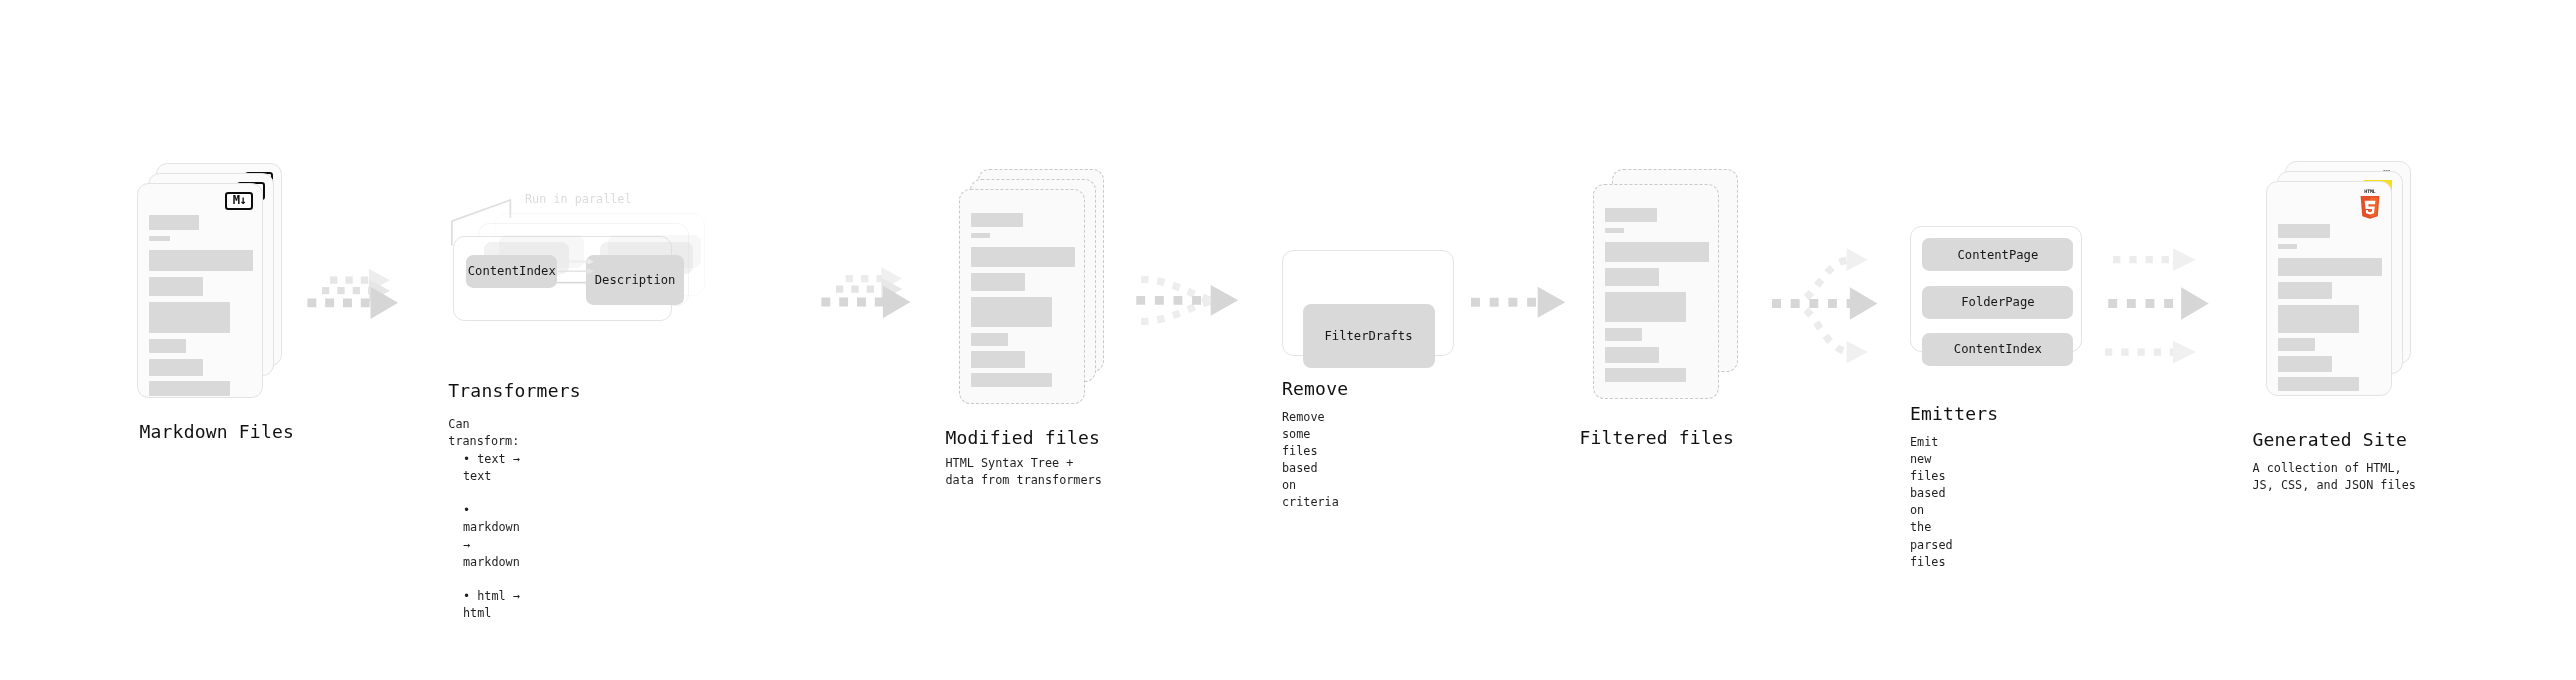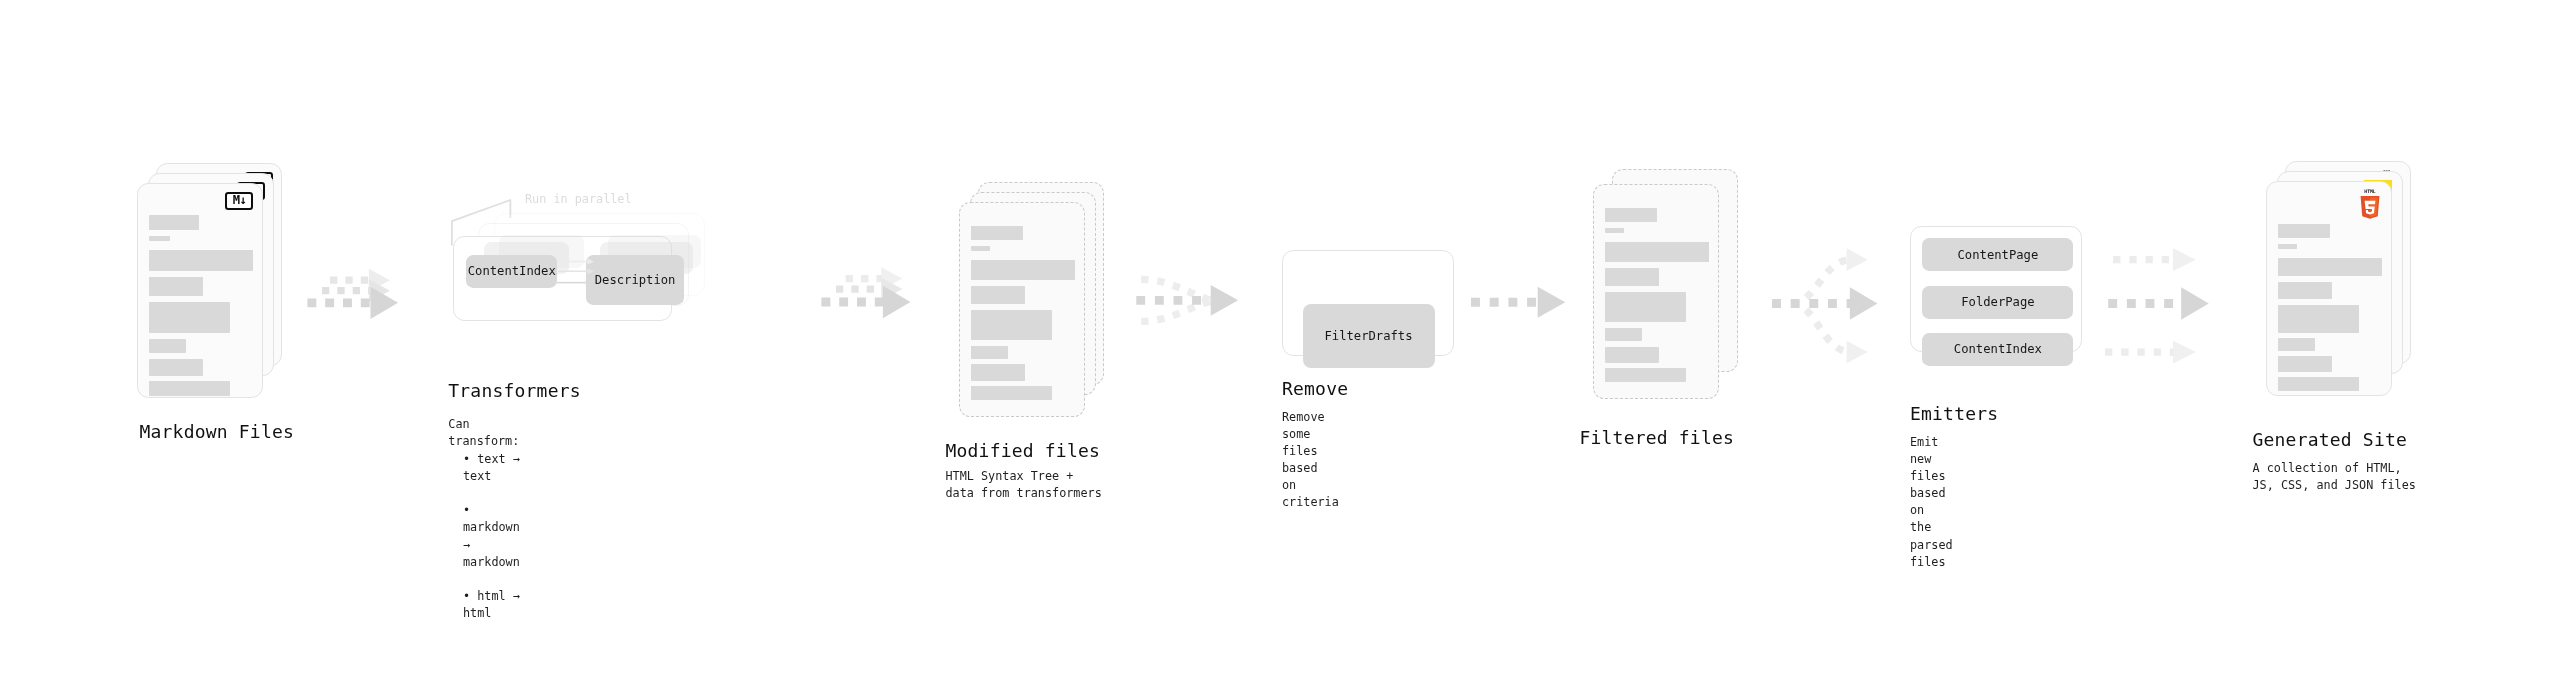--- a/index.html
+++ b/index.html
@@ -159,21 +159,21 @@
         <line x1="18" y1="31" x2="78" y2="31"></line>
       </g>
     <polygon points="74,17 100,31 74,45" fill="#e8e8e8"></polygon>
     <g stroke="#d6d6d6" stroke-width="11" stroke-dasharray="11 11" fill="none">
         <line x1="0" y1="47" x2="80" y2="47"></line>
       </g>
     <polygon points="76,27 110,47 76,67" fill="#d6d6d6"></polygon>
   </svg>
 </div>
 
-<div class="stage" style="left:952px;top:169px;margin-top:13px;">
+<div class="stage" style="left:952px;top:169px;">
   <div class="cardstack">
     <div class="card c1 dashed"></div>
     <div class="card c2 dashed"></div>
     <div class="card c3 dashed">
       <div class="bars" style="top:23px;">
         <div class="bar" style="width:52px;height:14.6px;"></div>
         <div class="bar" style="width:19.5px;height:4.9px;margin-bottom:9px;"></div>
         <div class="bar" style="width:104px;height:20.3px;"></div>
         <div class="bar" style="width:54px;height:18.7px;"></div>
         <div class="bar" style="width:81px;height:30px;"></div>

